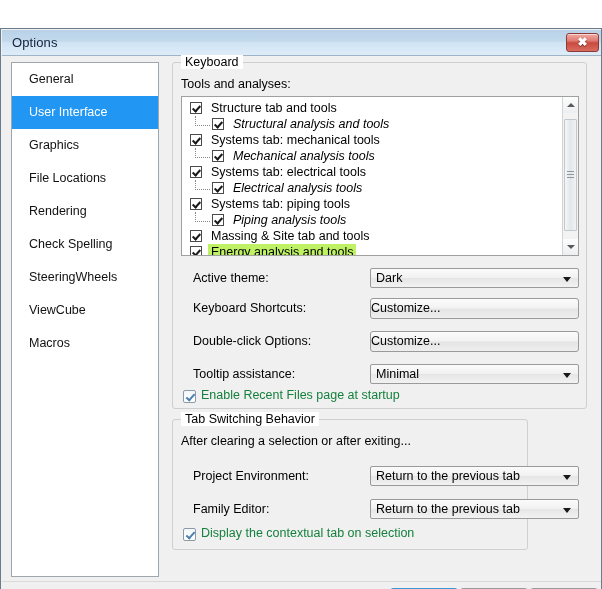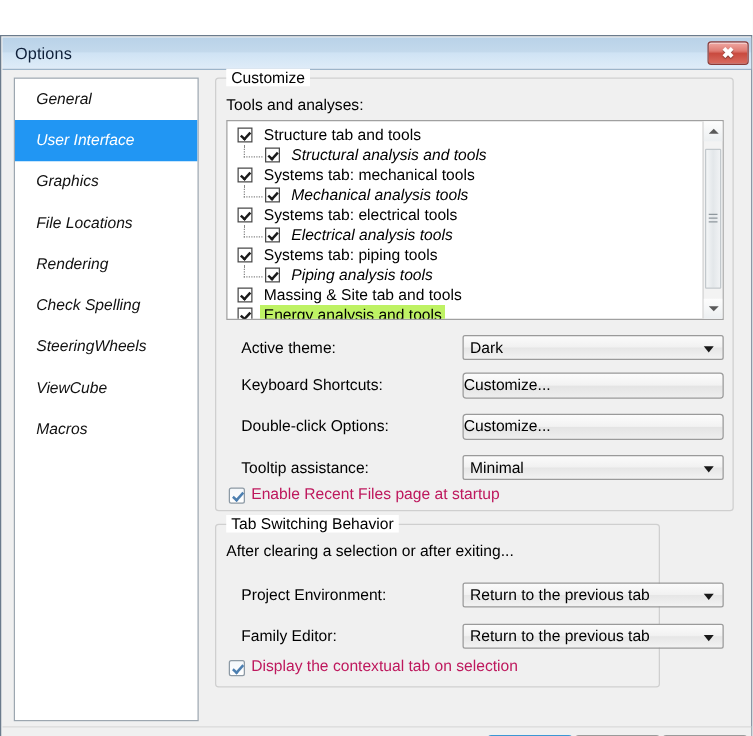--- a/index.html
+++ b/index.html
@@ -66,21 +66,20 @@
 
   
   .sidebar {
     position: absolute;
     left: 10px; top: 33px;
     width: 148px; height: 515px;
     background: #ffffff;
     border: 1px solid #9da7b0;
     box-sizing: border-box;
     overflow: hidden;
-    font-style: italic;
   }
   .side-item {
     height: 33px;
     line-height: 33px;
     padding-left: 17px;
     font-size: 12.5px;
     color: #111111;
     cursor: default;
     white-space: nowrap;
   }
@@ -301,21 +300,21 @@
     left: 4px; top: 1px;
     width: 3px; height: 7px;
     border: solid #4c7fb0;
     border-width: 0 2px 2px 0;
     transform: rotate(42deg);
   }
   .checkrow .text {
     position: absolute;
     left: 18px; top: 0;
     font-size: 12.5px;
-    color: #be185d;
+    color: #15803d;
   }
 
   
   .footer {
     position: absolute;
     left: 1px; bottom: 1px;
     width: 600px; height: 34px;
     background: #f0f0f0;
     border-top: 1px solid #d9d9d9;
     box-sizing: border-box;
@@ -354,21 +353,21 @@
     <div class="side-item">Rendering</div>
     <div class="side-item">Check Spelling</div>
     <div class="side-item">SteeringWheels</div>
     <div class="side-item">ViewCube</div>
     <div class="side-item">Macros</div>
   </div>
 
   <div class="right-panel">
 
     <div class="groupbox group-configure">
-      <div class="group-title">Customize</div>
+      <div class="group-title">Keyboard</div>
 
       <div class="static-label" style="left:8px; top:14px;">Tools and analyses:</div>
 
       <div class="treebox">
         <div class="tree-rows">
 
           <div class="tree-row parent">
             <span class="tree-cb"></span>
             <span class="label">Structure tab and tools</span>
           </div>

